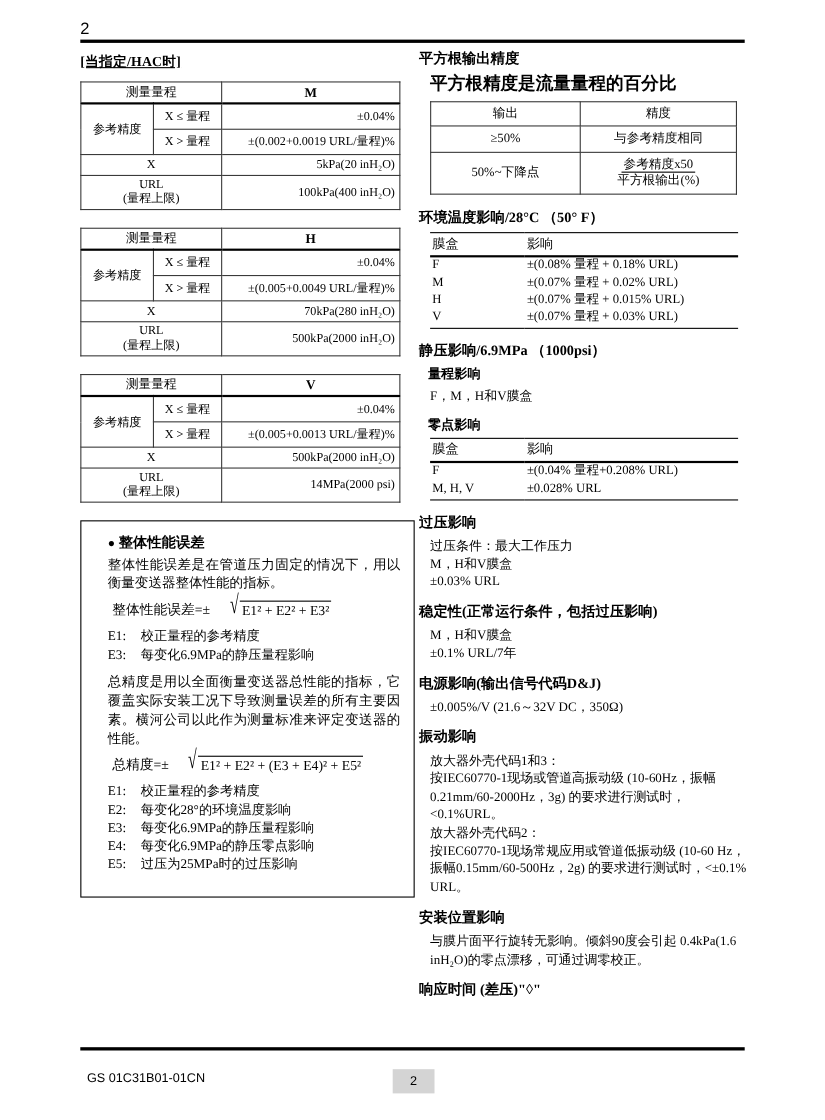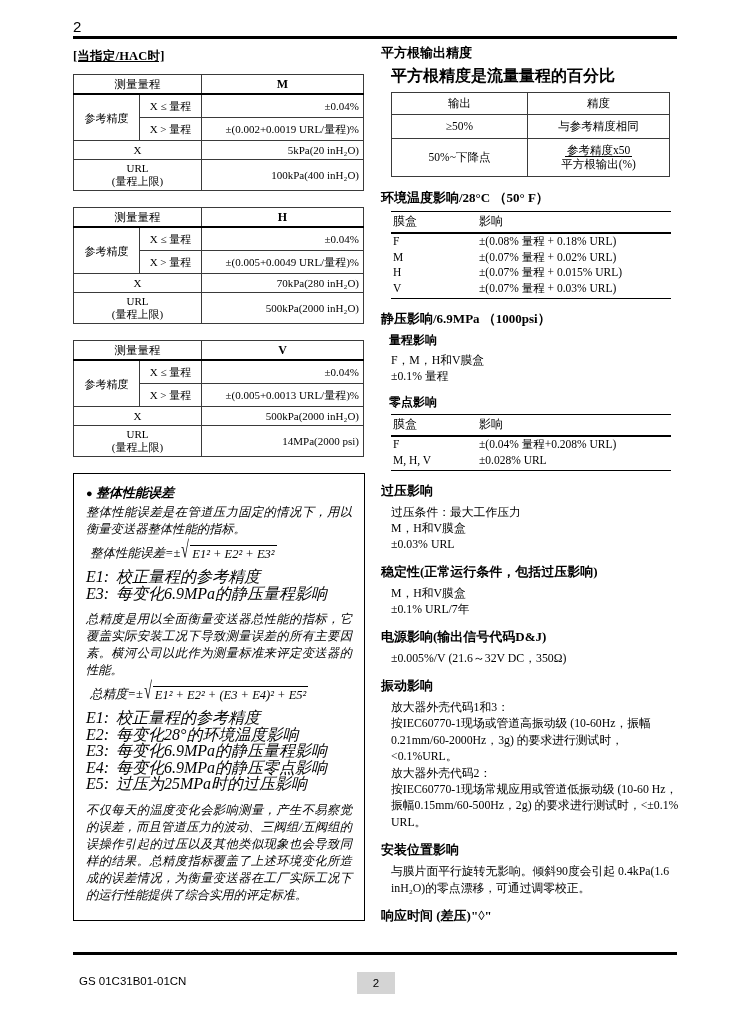--- a/index.html
+++ b/index.html
@@ -92,57 +92,56 @@
   }
   table.spec td.val { text-align: right; padding-left: 5px; }
   table.spec td.two-line { text-align: center; line-height: 13px; }
   .cw1 { width: 66px; }
   .cw2 { width: 62px; }
   .cw3 { width: 162px; }
 
   
   .infobox {
     border: 1.5px solid #000;
-    padding: 10px 12px 12px 12px;
+    padding: 10px 12px 12px 24px;
     width: 266px;
     font-size: 12px;
     line-height: 17px;
-    font-style: italic;
   }
   .ib-head {
     font-weight: bold;
     font-size: 13px;
     margin: 0 0 2px 0;
   }
   .ib-head .bullet { font-size: 11px; }
   .ib-head.tight .bullet { margin-right: 1px; }
   .ib-para {
     margin: 0 0 4px 0;
     text-align: justify;
     font-size: 12.3px;
     line-height: 17px;
   }
   .ib-gap { height: 9px; }
   .ib-list { margin: 0; padding: 0; list-style: none; }
   .ib-list li {
-    font-size: 16px;
+    font-size: 12px;
     line-height: 16.5px;
     white-space: nowrap;
   }
   .ib-list li .lbl { display: inline-block; width: 30px; }
 
   
   .formula {
     font-size: 12.5px;
     margin: 7px 0 7px 4px;
     white-space: nowrap;
     display: flex;
     align-items: flex-end;
   }
-  .formula .lhs { margin-right: 1px; }
+  .formula .lhs { margin-right: 18px; }
   .radical {
     display: inline-flex;
     align-items: stretch;
     font-size: 12.5px;
   }
   .radical .sign {
     font-size: 20px;
     line-height: 13px;
     transform: scaleX(.72) scaleY(1.18);
     transform-origin: bottom left;
@@ -409,21 +408,20 @@
       <ul class="ib-list">
         <li><span class="lbl">E1:</span><span>校正量程的参考精度</span></li>
         <li><span class="lbl">E2:</span><span>每变化28°的环境温度影响</span></li>
         <li><span class="lbl">E3:</span><span>每变化6.9MPa的静压量程影响</span></li>
         <li><span class="lbl">E4:</span><span>每变化6.9MPa的静压零点影响</span></li>
         <li><span class="lbl">E5:</span><span>过压为25MPa时的过压影响</span></li>
       </ul>
 
       <div class="ib-gap"></div>
 
-      <p class="ib-para">不仅每天的温度变化会影响测量，产生不易察觉的误差，而且管道压力的波动、三阀组/五阀组的误操作引起的过压以及其他类似现象也会导致同样的结果。总精度指标覆盖了上述环境变化所造成的误差情况，为衡量变送器在工厂实际工况下的运行性能提供了综合实用的评定标准。</p>
     </div>
   </div>
 
   <div class="col-right">
 
     <div class="blk">
       <div class="sec-h1">平方根输出精度</div>
       <div class="sub-note">平方根精度是流量量程的百分比</div>
       <table class="sq">
         <colgroup>
@@ -483,21 +481,20 @@
             <td>±(0.07%  量程 + 0.03%   URL)</td>
           </tr>
         </tbody>
       </table>
     </div>
 
     <div class="blk">
       <div class="sec-h1">静压影响/6.9MPa （1000psi）</div>
       <div class="sec-h2">量程影响</div>
       <div class="body-line"><span class="ul">F，M，H和V膜盒</span></div>
-      <div class="body-line">±0.1% 量程</div>
       <div style="height:10px"></div>
       <div class="sec-h2">零点影响</div>
       <table class="ruled">
         <colgroup>
             <col class="col-a">
             <col>
           </colgroup>
         <thead>
           <tr>
             <th>膜盒</th>

